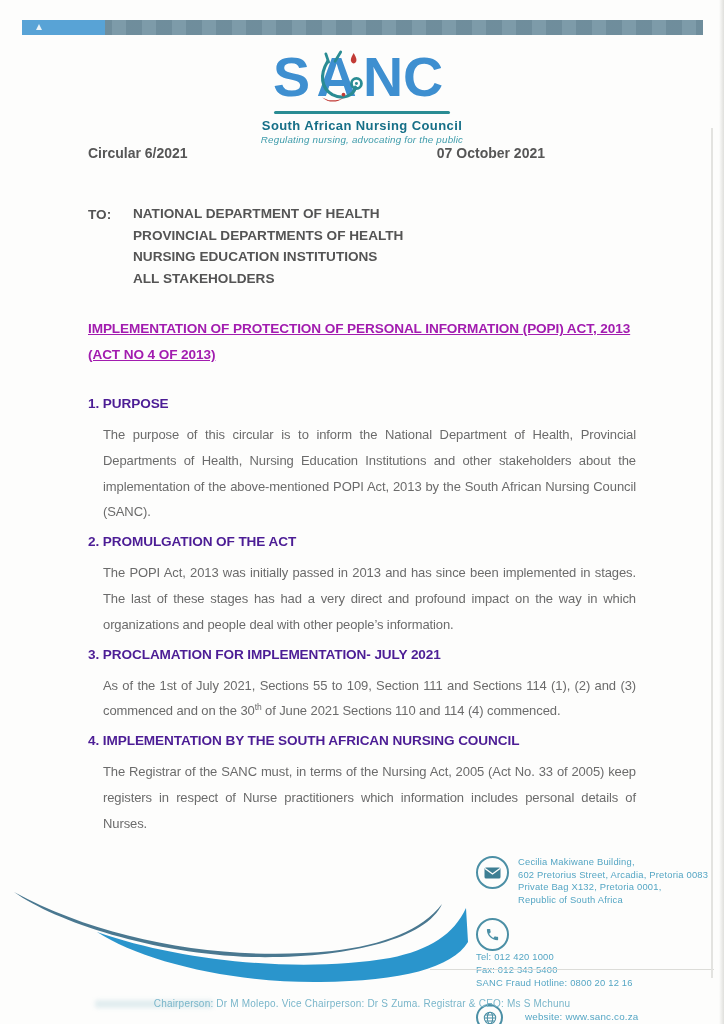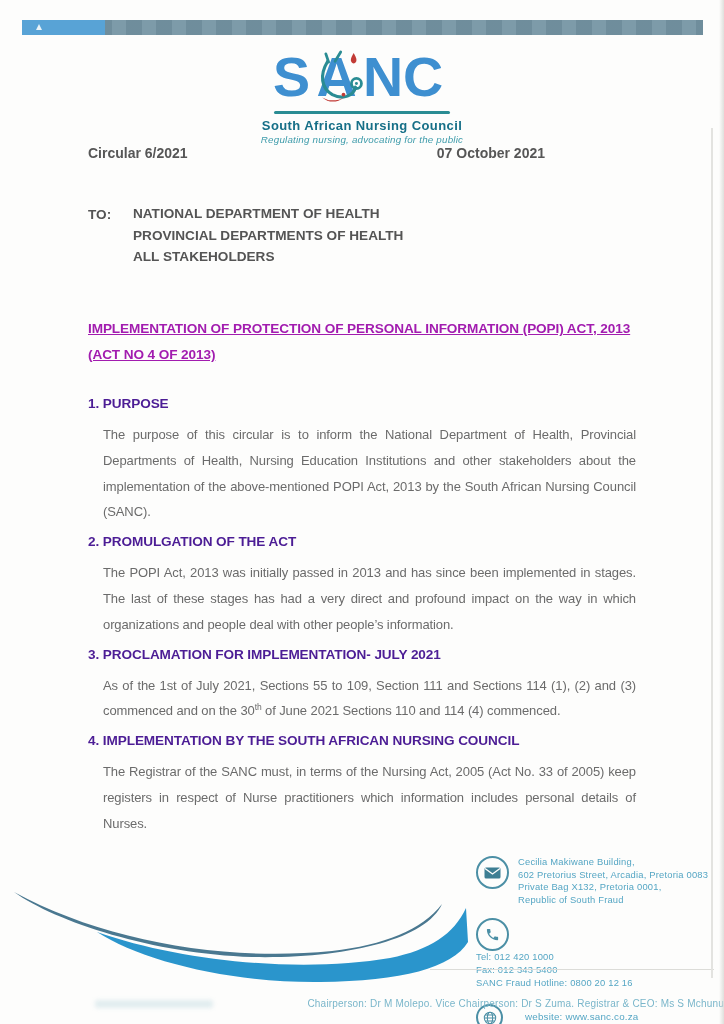--- a/index.html
+++ b/index.html
@@ -44,21 +44,21 @@
   .contact{position:absolute;left:476px;top:856px;width:242px;}
   .contact-row{display:flex;align-items:flex-start;}
   .contact-row.phone{margin-top:12px;flex-direction:column;}
   .contact-row.web{margin-top:15px;align-items:center;gap:16px;}
   .icon-circle{width:29px;height:29px;border:2.5px solid #4b8fa5;border-radius:50%;
     display:flex;align-items:center;justify-content:center;flex:none;margin-right:9px;background:#fdfdfc;}
   .icon-circle.small{width:23px;height:23px;border-width:2px;margin-right:6px;}
   .contact-text{font-size:9.4px;line-height:12.6px;color:#55a6c4;letter-spacing:.2px;}
   .contact-text.single{font-size:9.8px;}
   .crease-line{position:absolute;left:430px;top:969px;width:284px;height:1px;background:#dcdcd8;}
-  .officers{position:absolute;left:0;right:0;top:998px;text-align:right;
+  .officers{position:absolute;left:0;right:0;top:998px;text-align:center;
     font-size:10px;color:#7ab6ca;letter-spacing:.2px;}
   .faded-stamp{position:absolute;left:95px;top:1000px;width:118px;height:8px;
     background:#b9d6dd;opacity:.4;filter:blur(2px);border-radius:2px;}
   
   .scan-line-v{position:absolute;right:11px;top:128px;height:850px;width:2px;background:#e3e3e0;}
   .scan-edge{position:absolute;right:0;top:0;bottom:0;width:5px;
     background:linear-gradient(to left,#d8d8d4,rgba(216,216,212,0));opacity:.8;}
 </style>
 </head>
 <body>
@@ -99,20 +99,21 @@
   <div class="header-row">
     <span>Circular 6/2021</span>
     <span class="date">07 October 2021</span>
   </div>
 
   <div class="to-block">
     <span class="to-label">TO:</span>
     <div class="to-items">
       <div>NATIONAL DEPARTMENT OF HEALTH</div>
       <div>PROVINCIAL DEPARTMENTS OF HEALTH</div>
+      <div>NURSING EDUCATION INSTITUTIONS</div>
       <div>ALL STAKEHOLDERS</div>
     </div>
   </div>
 
   <div class="content">
     <h1 class="subject">IMPLEMENTATION OF PROTECTION OF PERSONAL INFORMATION (POPI) ACT, 2013 (ACT NO 4 OF 2013)</h1>
 
     <div class="sec" style="margin-top:28px;">
       <h2>1. PURPOSE</h2>
       <p>The purpose of this circular is to inform the National Department of Health, Provincial Departments of Health, Nursing Education Institutions and other stakeholders about the implementation of the above-mentioned POPI Act, 2013 by the South African Nursing Council (SANC).</p>
@@ -144,21 +145,21 @@
       <span class="icon-circle">
         <svg width="17" height="12" viewBox="0 0 17 12">
             <rect x="0.5" y="0.5" width="16" height="11" rx="1.5" fill="#3d7e93"></rect>
             <path d="M1,1.5 L8.5,7 L16,1.5" stroke="#fdfdfc" stroke-width="1.4" fill="none"></path>
           </svg>
       </span>
       <div class="contact-text">
         <div>Cecilia Makiwane Building,</div>
         <div>602 Pretorius Street, Arcadia, Pretoria 0083</div>
         <div>Private Bag X132, Pretoria 0001,</div>
-        <div>Republic of South Fraud</div>
+        <div>Republic of South Africa</div>
       </div>
     </div>
     <div class="contact-row phone">
       <span class="icon-circle">
         <svg width="15" height="15" viewBox="0 0 24 24">
             <path fill="#4b8fa5" d="M6.6 10.8c1.4 2.8 3.8 5.1 6.6 6.6l2.2-2.2c.3-.3.7-.4 1-.2 1.1.4 2.3.6 3.6.6.6 0 1 .4 1 1V20c0 .6-.4 1-1 1C10.6 21 3 13.4 3 4c0-.6.4-1 1-1h3.5c.6 0 1 .4 1 1 0 1.2.2 2.4.6 3.6.1.3 0 .7-.2 1l-2.3 2.2z"></path>
           </svg>
       </span>
       <div class="contact-text">
         <div>Tel:  012 420 1000</div>

